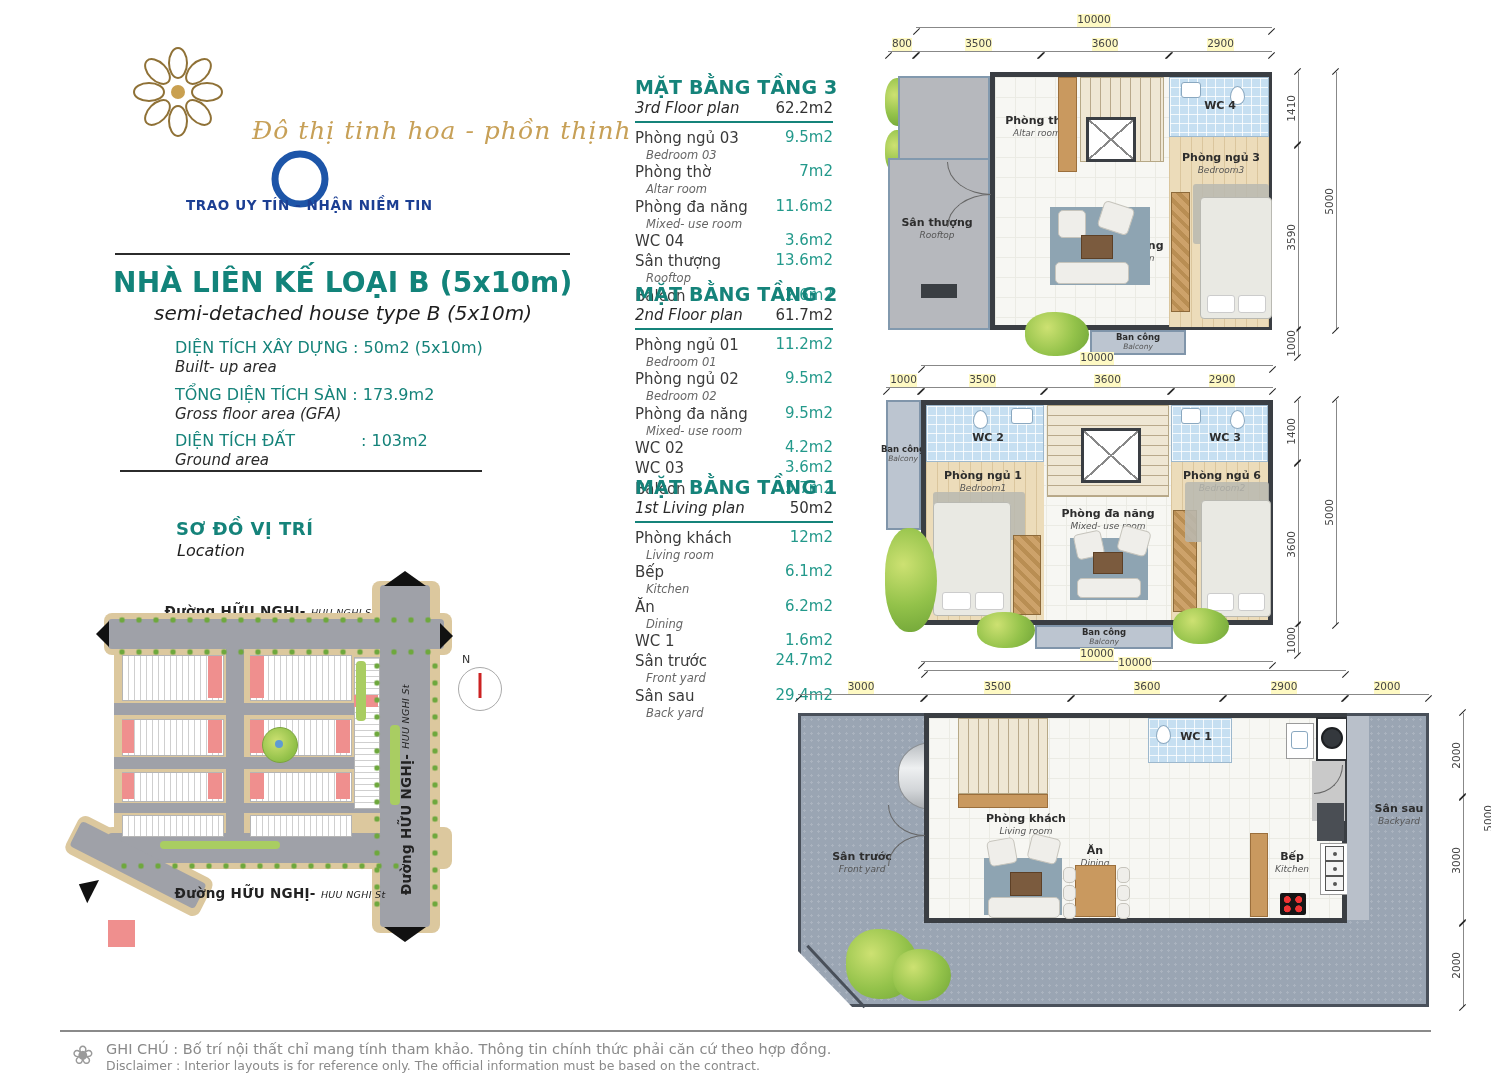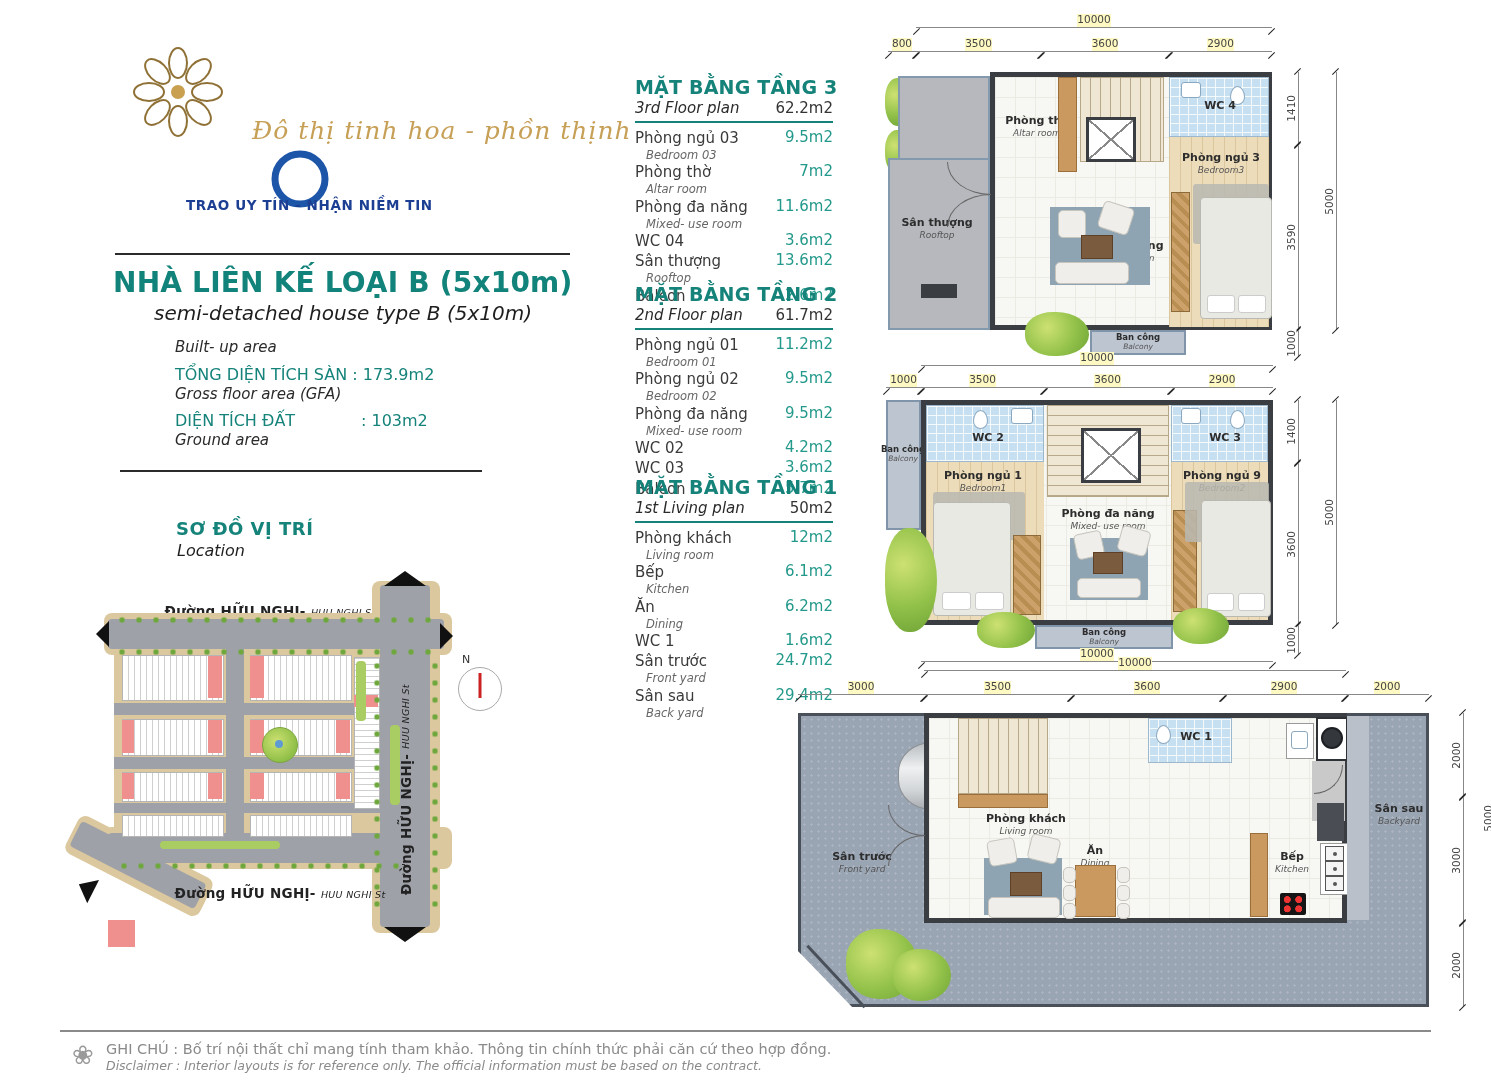--- a/index.html
+++ b/index.html
@@ -130,21 +130,21 @@
      background-image:radial-gradient(circle at 28% 30%,#e33 3.2px,transparent 3.8px),radial-gradient(circle at 72% 30%,#e33 3.2px,transparent 3.8px),
                       radial-gradient(circle at 28% 72%,#e33 3.2px,transparent 3.8px),radial-gradient(circle at 72% 72%,#e33 3.2px,transparent 3.8px)}
   .counter{position:absolute;background:#fff;border:1px solid #9a9a9a}
   .sinksq{position:absolute;background:#f4f4f4;border:1px solid #555}
   .sinksq::after{content:"";position:absolute;left:50%;top:50%;width:4px;height:4px;margin:-2px;border-radius:50%;background:#555}
   .washer{position:absolute;background:#fff;border:2px solid #2e3135}
   .washdrum{position:absolute;border-radius:50%;background:#34383d;border:2px solid #1d1f22}
 
   .disc{position:absolute;color:#8a8a8a}
   .disc .l1{font-size:14.5px;line-height:1.25}
-  .disc .l2{font-size:12.5px;font-style:italic;line-height:1.3}
+  .disc .l2{font-size:12.5px;line-height:1.3}
   .flowericon{position:absolute;font-size:26px;color:#9a9a9a;line-height:1}
 </style>
 </head>
 <body>
 
 <div class="page">
 
   <svg class="abs" style="left:128px;top:42px" width="100" height="100" viewBox="0 0 100 100">
     <g fill="none" stroke="#8f7136" stroke-width="2">
       <g>
@@ -167,20 +167,21 @@
       <circle cx="31" cy="31" r="25" fill="none" stroke="#1d55a8" stroke-width="7"></circle>
     </svg>
   </div>
   <div class="vnslogan" style="left:186px;top:197px;width:240px;text-align:center">TRAO UY TÍN - NHẬN NIỀM TIN</div>
 
   <div class="rule" style="left:115px;top:253px;width:455px"></div>
   <div class="h1" style="left:113px;top:266px">NHÀ LIÊN KẾ LOẠI B (5x10m)</div>
   <div class="h1sub" style="left:113px;top:301px;width:460px">semi-detached house type B (5x10m)</div>
 
   <div class="spec" style="left:175px;top:338px;width:330px">
+    <div class="vi">DIỆN TÍCH XÂY DỰNG : 50m2 (5x10m)</div>
     <div class="en">Built- up area</div>
     <div class="vi">TỔNG DIỆN TÍCH SÀN : 173.9m2</div>
     <div class="en">Gross floor area (GFA)</div>
     <div class="vi"><span class="lbl">DIỆN TÍCH ĐẤT</span><span>: 103m2</span></div>
     <div class="en">Ground area</div>
   </div>
   <div class="rule" style="left:120px;top:470px;width:362px"></div>
 
   <div class="mh" style="left:176px;top:518px">SƠ ĐỒ VỊ TRÍ</div>
   <div class="mhsub" style="left:177px;top:541px">Location</div>
@@ -474,21 +475,21 @@
 
     <div class="stairs" style="left:162px;top:55px;width:122px;height:92px"></div>
     <div class="xbox" style="left:196px;top:78px;width:60px;height:55px"></div>
 
     <div class="wc" style="left:286px;top:55px;width:97px;height:57px"></div>
     <div class="toilet" style="left:345px;top:60px"></div>
     <div class="sink" style="left:296px;top:58px;width:18px;height:14px"></div>
     <div class="rl" style="left:340px;top:82px"><span>WC 3</span></div>
 
     <div class="bedfloor" style="left:286px;top:112px;width:97px;height:158px"></div>
-    <div class="rl" style="left:337px;top:120px"><span>Phòng ngủ 9</span><span class="s">Bedroom2</span></div>
+    <div class="rl" style="left:337px;top:120px"><span>Phòng ngủ 6</span><span class="s">Bedroom2</span></div>
     <div class="wood" style="left:288px;top:160px;width:24px;height:102px"></div>
     <div class="blanket" style="left:300px;top:132px;width:84px;height:60px"></div>
     <div class="bed" style="left:316px;top:150px;width:68px;height:115px">
       <div class="pillow" style="left:5px;bottom:5px;width:25px;height:16px"></div>
       <div class="pillow" style="left:36px;bottom:5px;width:25px;height:16px"></div>
     </div>
 
     <div class="rl" style="left:223px;top:158px"><span>Phòng đa năng</span><span class="s">Mixed- use room</span></div>
     <div class="rug" style="left:185px;top:188px;width:78px;height:62px"></div>
     <div class="sofa" style="left:190px;top:182px;width:26px;height:24px;transform:rotate(-12deg)"></div>

